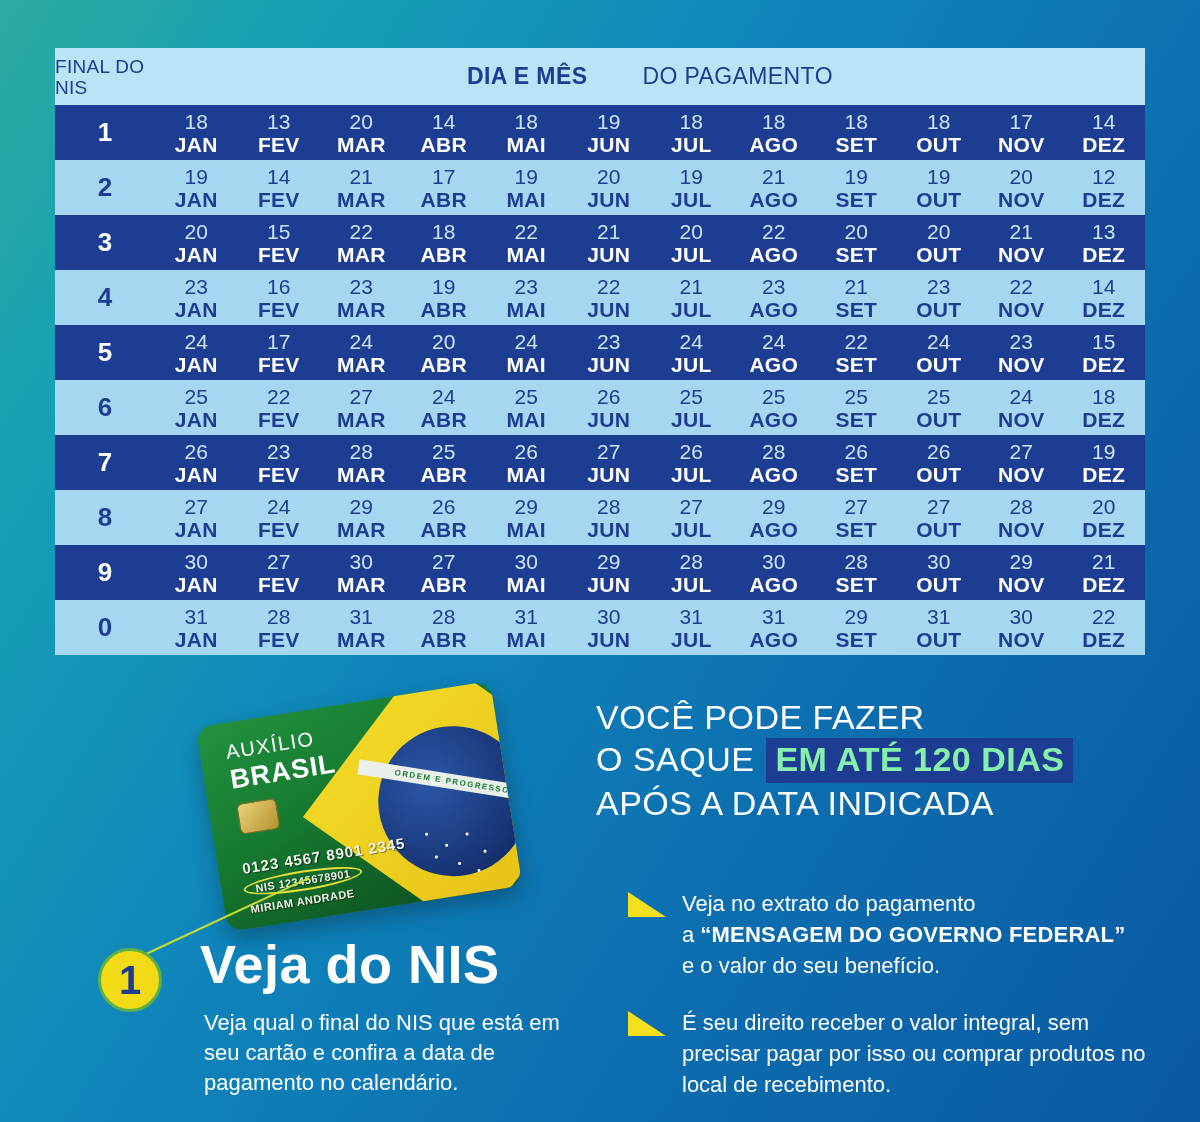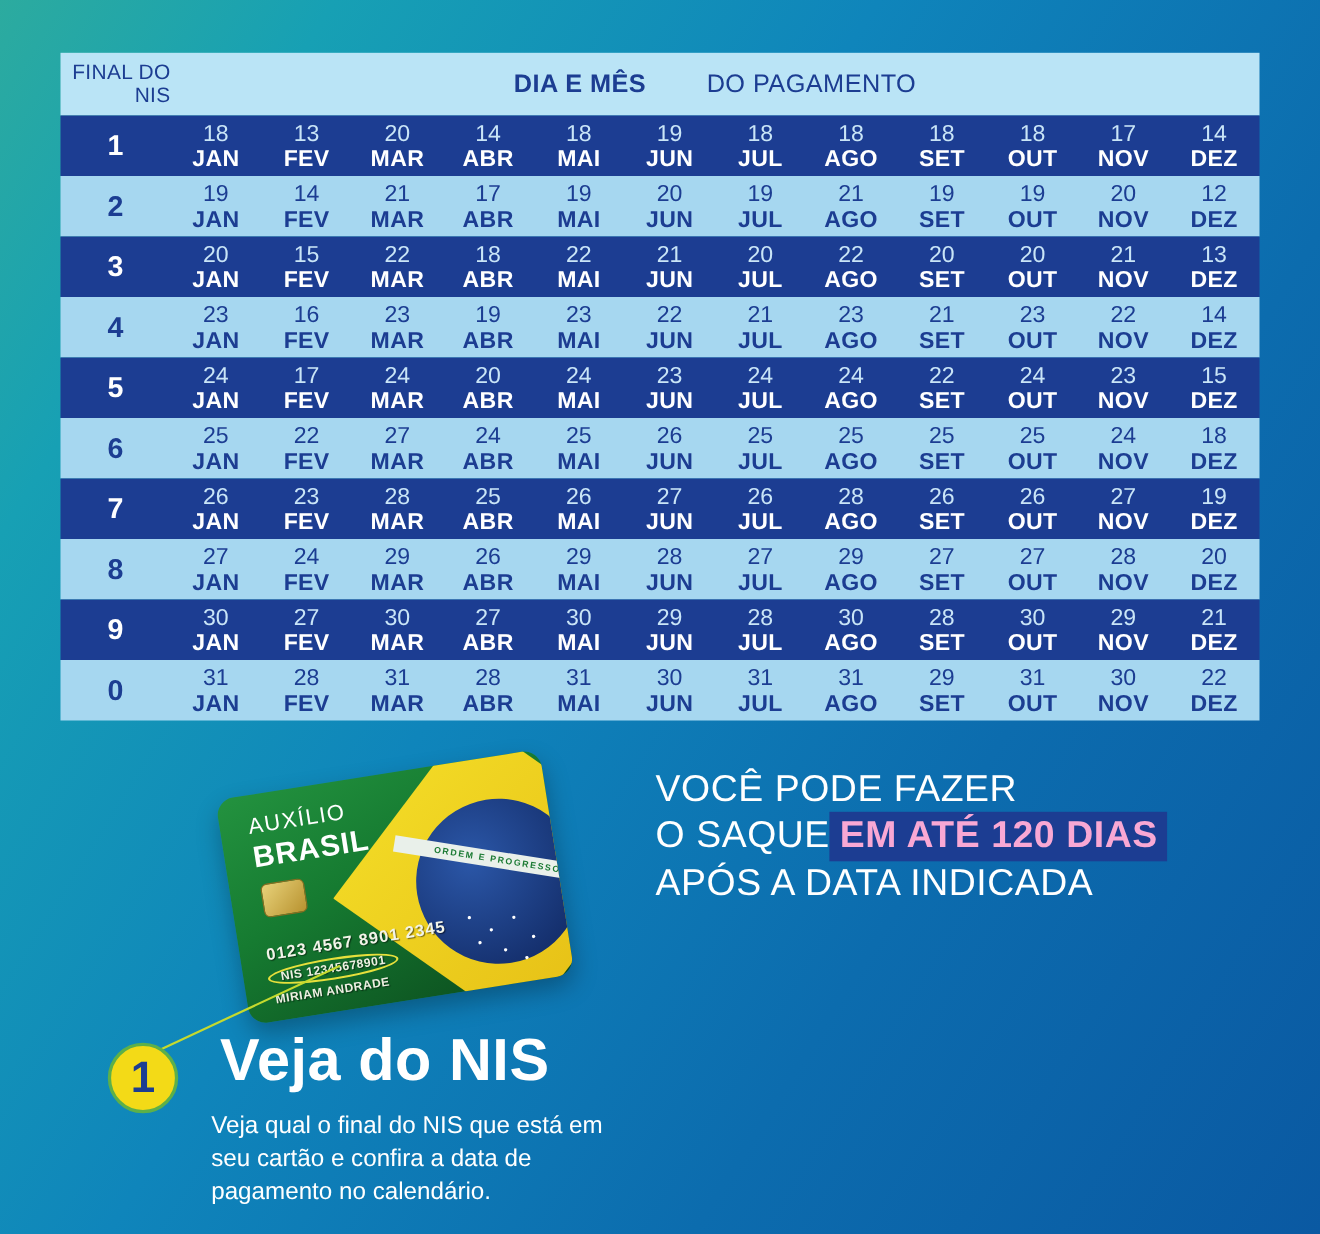--- a/index.html
+++ b/index.html
@@ -8,21 +8,21 @@
     font-family:"Liberation Sans", sans-serif;
     position:relative;
     overflow:hidden;
     background:linear-gradient(122deg,#2cab9f 0%,#17a0b4 16%,#0f85bb 42%,#0c6cae 70%,#0a59a2 100%);
   }
   .stage { position:absolute; inset:0; }
 
   
   .calendar { position:absolute; left:55px; top:48px; width:1090px; }
   .cal-header { display:flex; height:57px; background:#bae4f6; color:#1c3d92; }
-  .corner-cell { width:100px; display:flex; flex-direction:column; justify-content:center; align-items:flex-end; font-size:19px; line-height:21px; letter-spacing:.3px; }
+  .corner-cell { width:100px; display:flex; flex-direction:column; justify-content:center; align-items:flex-start; font-size:19px; line-height:21px; letter-spacing:.3px; }
   .corner-cell .b { font-weight:normal; }
   .main-head { flex:1; display:flex; justify-content:center; align-items:center; font-size:23px; letter-spacing:.4px;gap:48px; }
   .main-head .b { font-weight:bold; margin-right:7px; }
   .cal-row { display:flex; height:55px; }
   .cal-row.dark { background:#1c3d92; }
   .cal-row.light { background:#a6d7f0; }
   .digit-cell { width:100px; display:flex; align-items:center; justify-content:center; font-weight:bold; font-size:26px; }
   .cal-row.dark .digit-cell { color:#ffffff; }
   .cal-row.light .digit-cell { color:#1c3d92; }
   .day-cell { flex:1; display:flex; flex-direction:column; align-items:center; justify-content:center; line-height:23px; }
@@ -64,27 +64,27 @@
 
   
   .connector { position:absolute; left:146px; top:953px; width:180px; height:2px;
     background:#c5da2e; transform-origin:left center; transform:rotate(-25deg); }
 
   
   .step-circle { position:absolute; left:98px; top:948px; width:64px; height:64px; border-radius:50%;
     background:#f3da17; border:3px solid #5cb04a; display:flex; align-items:center; justify-content:center; }
   .step-circle span { color:#1c3d92; font-size:40px; font-weight:bold; line-height:1; }
   .step-title { position:absolute; left:200px; top:933px; color:#fff; font-size:54px; font-weight:bold; letter-spacing:.5px; }
-  .step-desc { position:absolute; left:192px; top:1008px; width:375px; color:#fff; font-size:22px; line-height:30px; }
+  .step-desc { position:absolute; left:204px; top:1008px; width:375px; color:#fff; font-size:22px; line-height:30px; }
 
   
   .notice { position:absolute; left:596px; top:697px; color:#fff; }
   .notice .hl-line { font-size:34px; letter-spacing:.5px; line-height:41px; font-weight:500; }
-  .highlight { display:inline-block; background:#1c3d92; color:#f9a8d4; font-weight:bold;
-    padding:1px 9px 3px 9px; margin-left:0; }
+  .highlight { display:inline-block; background:#1c3d92; color:#86efac; font-weight:bold;
+    padding:1px 9px 3px 9px; margin-left:12px; }
   .bullets { position:absolute; left:628px; top:888px; }
   .bullet { display:flex; margin-bottom:26px; }
   .bullet-tri { width:38px; height:25px; background:#f5e01e; margin:4px 16px 0 0; flex:none;
     clip-path:polygon(0 0,100% 100%,0 100%); }
   .bullet-text { color:#fff; font-size:22px; line-height:31px; width:470px; }
   .bullet-text .bold { font-weight:bold; letter-spacing:.2px; }
 </style>
 </head>
 <body>
 
@@ -642,15 +642,27 @@
 
   <div class="notice">
     <div class="hl-line">VOCÊ PODE FAZER</div>
     <div class="hl-line">
       <span>O SAQUE</span><span class="highlight">EM ATÉ 120 DIAS</span>
     </div>
     <div class="hl-line">APÓS A DATA INDICADA</div>
   </div>
 
   <div class="bullets">
+    <div class="bullet">
+      <div class="bullet-tri"></div>
+      <div class="bullet-text">
+        <span>Veja no extrato do pagamento</span><br>
+        <span>a </span><span class="bold">“MENSAGEM DO GOVERNO FEDERAL”</span><br>
+        <span>e o valor do seu benefício.</span>
+      </div>
+    </div>
+    <div class="bullet">
+      <div class="bullet-tri"></div>
+      <div class="bullet-text">É seu direito receber o valor integral, sem precisar pagar por isso ou comprar produtos no local de recebimento.</div>
+    </div>
   </div>
 
 </div>
 
 </body></html>

